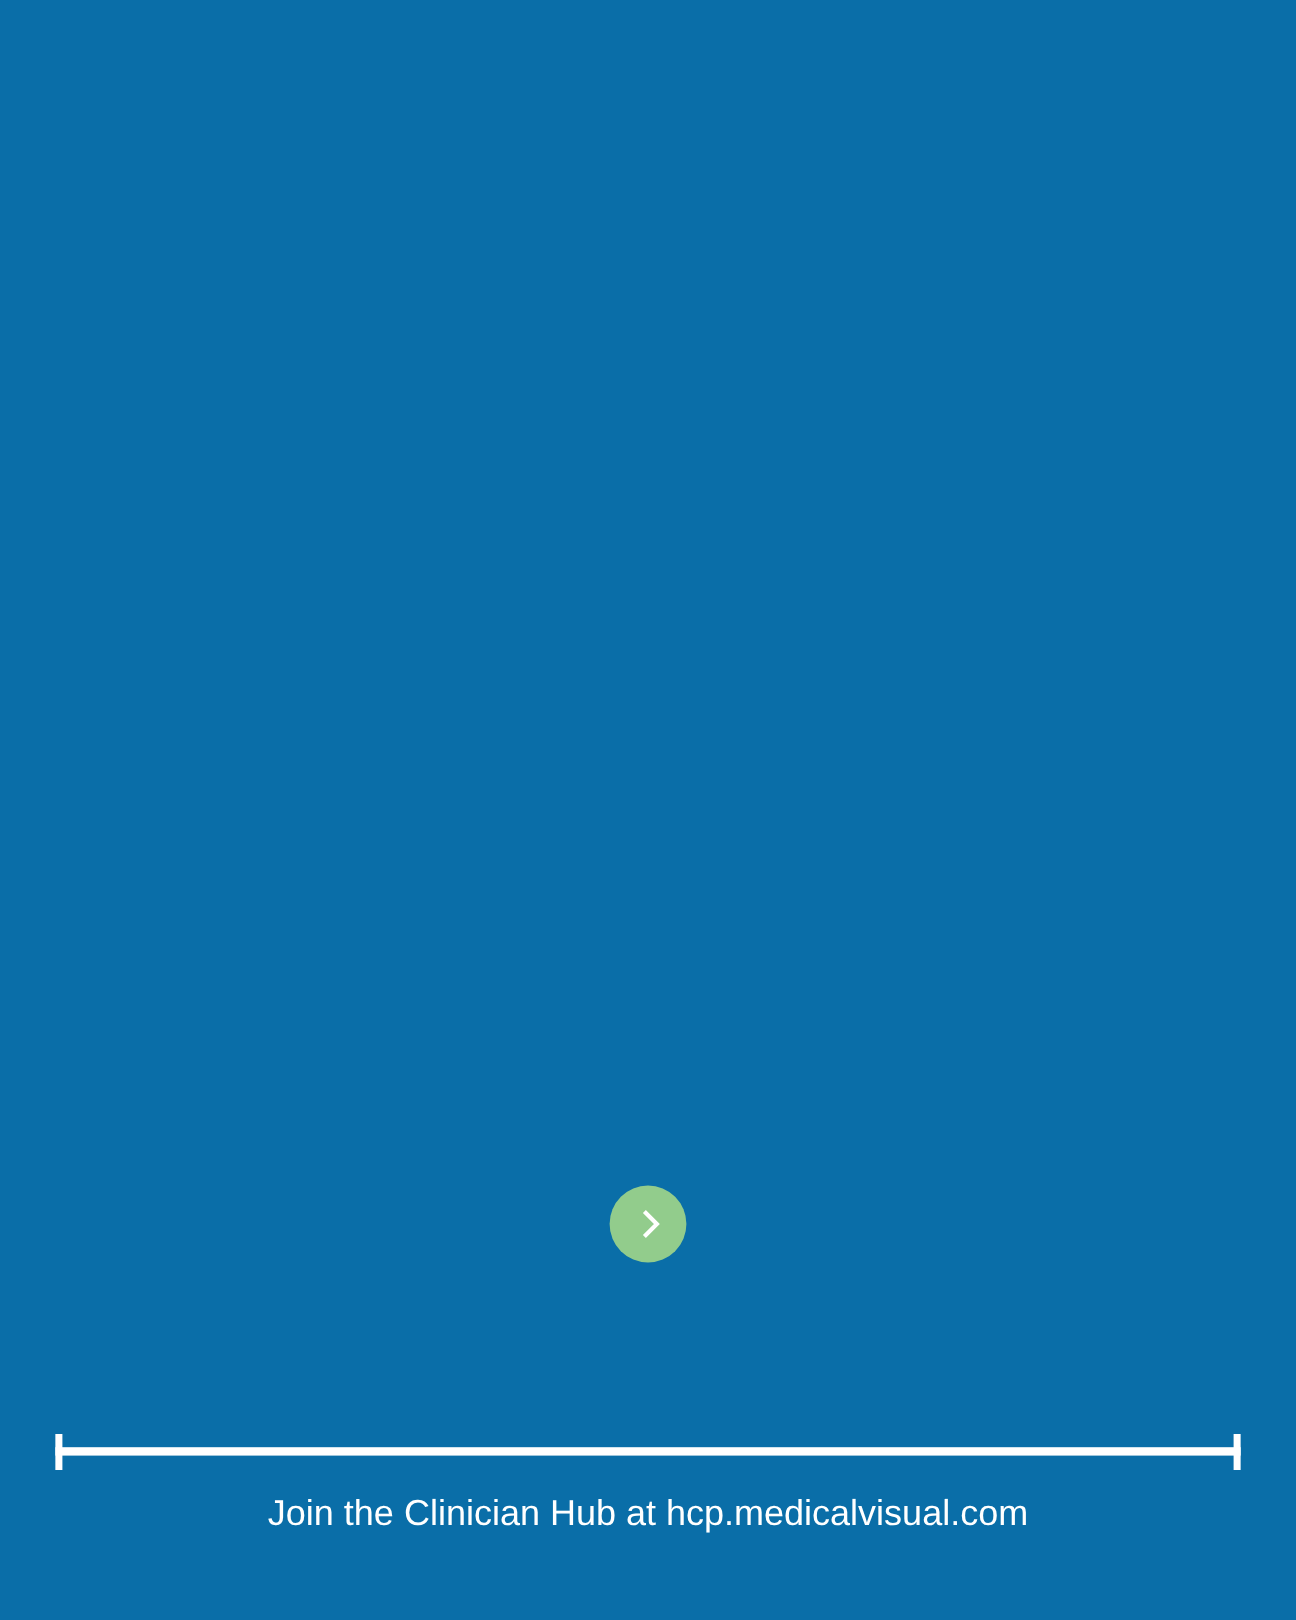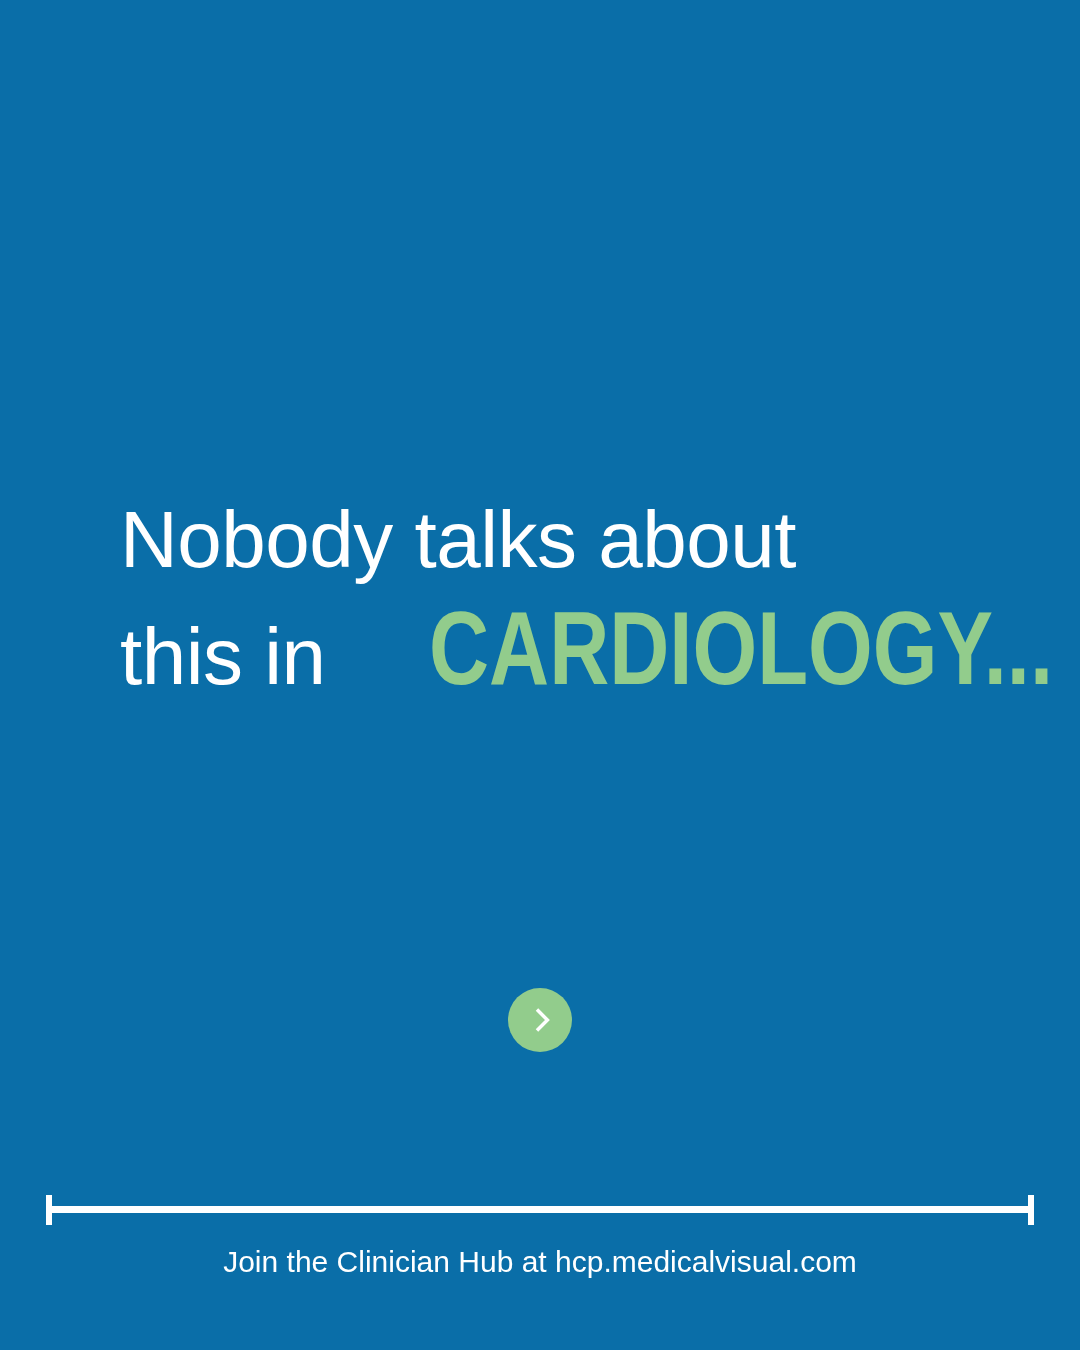--- a/index.html
+++ b/index.html
@@ -131,26 +131,20 @@
     letter-spacing: 0px;
     color: #ffffff;
     white-space: nowrap;
   }
 </style>
 </head>
 <body>
 
 <div id="slide">
 
-  <h1 class="headline">
-    <span class="headline-line headline-line-1">Nobody talks about</span>
-    <span class="headline-line headline-line-2">
-      <span class="headline-lead">this in</span><span class="headline-emph">CARDIOLOGY...</span>
-    </span>
-  </h1>
 
   <button class="next-button">
     <svg class="chevron-icon" viewBox="0 0 24 24" fill="none" aria-hidden="true">
       <path d="M8.5 3.5 L17 12 L8.5 20.5" stroke="#ffffff" stroke-width="3.2" stroke-linecap="square" stroke-linejoin="miter"></path>
     </svg>
   </button>
 
   <div class="dimension-rule">
     <svg viewBox="0 0 988 34" preserveAspectRatio="none" aria-hidden="true">
       <rect x="0" y="2" width="6" height="30" fill="#ffffff"></rect>

